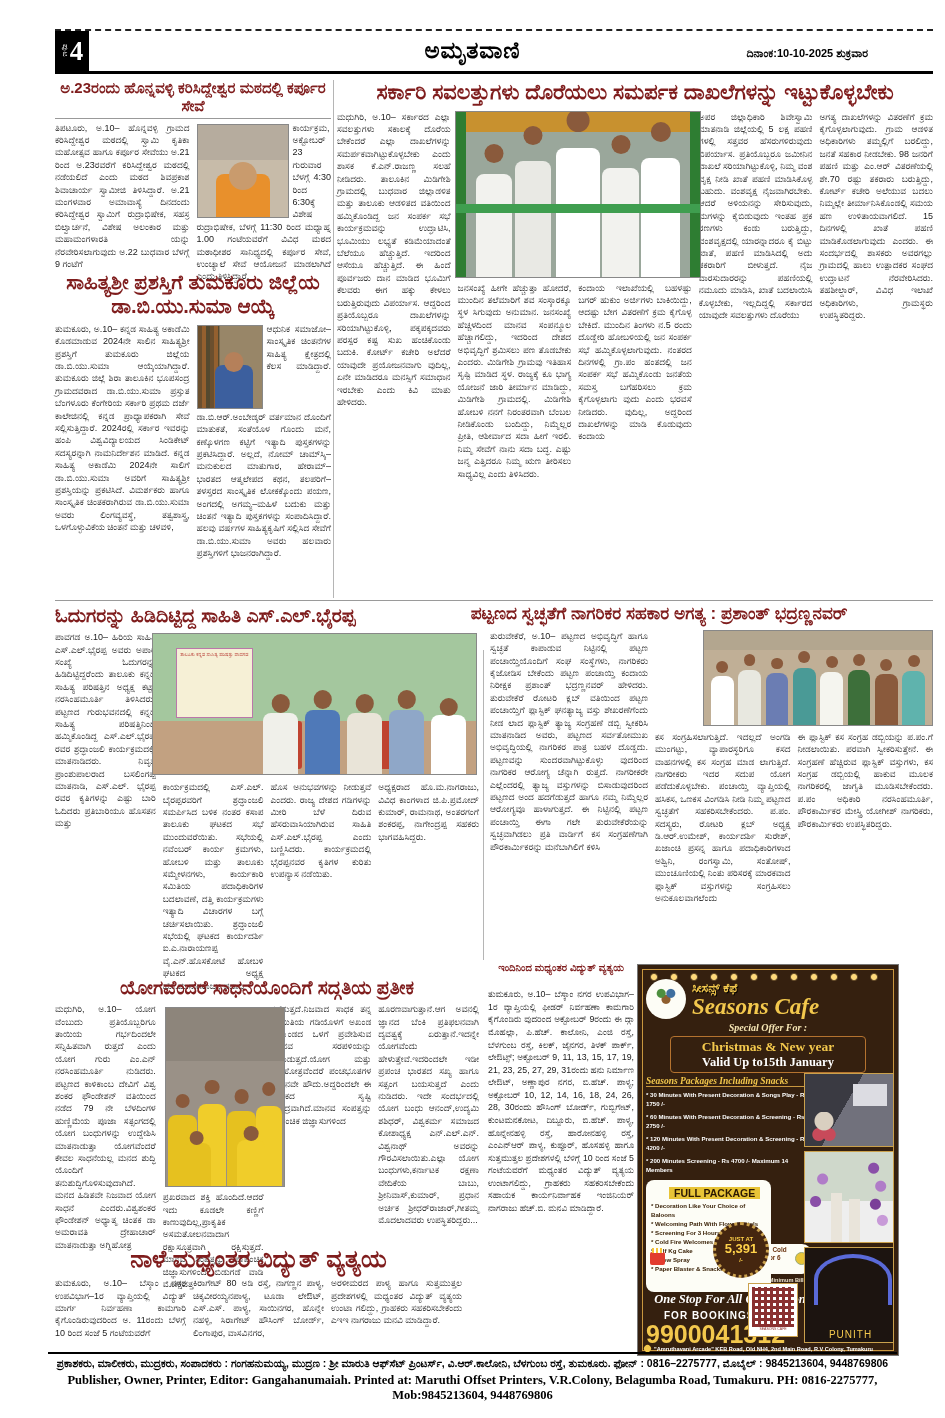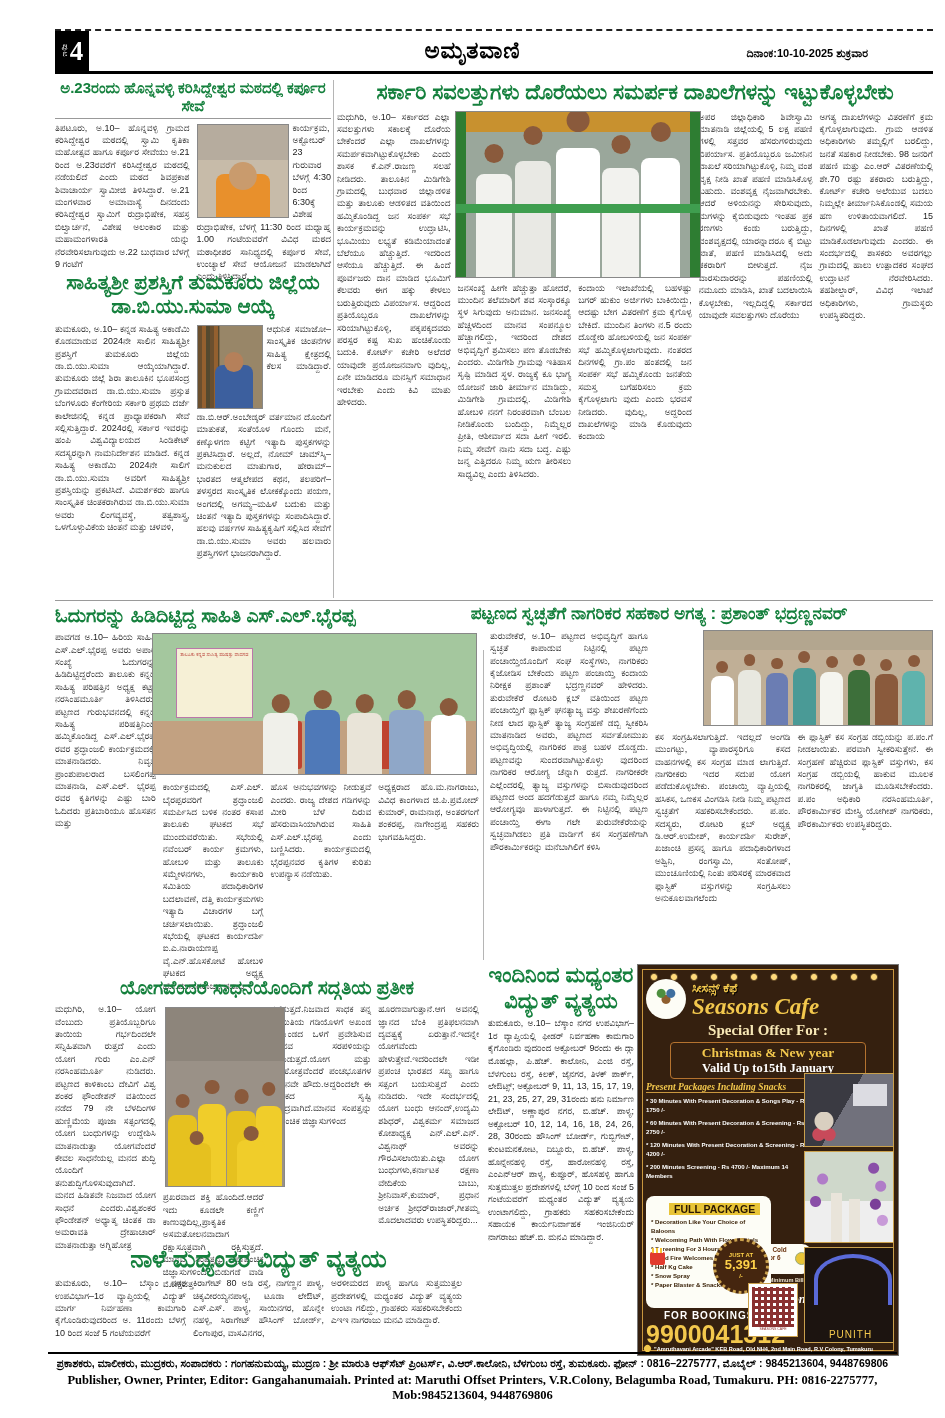--- a/index.html
+++ b/index.html
@@ -9,21 +9,21 @@
 
 .hdr-dash{left:55px;top:29px;width:878px;border-top:2px dashed #222;height:0}
 .pagebox{left:55px;top:31px;width:34px;height:40px;background:#000;color:#fff;display:flex;align-items:center;justify-content:center;gap:1px}
 .pagebox .pl{font-size:8px;line-height:1;writing-mode:vertical-rl;letter-spacing:1px}
 .pagebox .pn{font-family:"Liberation Serif",serif;font-size:27px;font-weight:bold;line-height:1}
 .masthead{left:0;right:0;top:37px;text-align:center;font-size:23px;font-weight:bold;color:#000;letter-spacing:1px}
 .dateline{right:77px;top:47px;font-size:11px;font-weight:bold;color:#000}
 .hdr-rule{left:55px;top:71px;width:878px;height:3px;background:#000}
 
 .art{position:absolute}
-.art h2{font-weight:bold;color:#15803d;line-height:1.22}
+.art h2{font-weight:bold;color:#7f1d1d;line-height:1.22}
 .bd{font-size:9px;line-height:1.38;text-align:justify;color:#1b1b1b}
 .cols{display:flex;gap:7px;position:relative}
 .col{flex:1;min-width:0}
 .rule-v{position:absolute;width:1px;background:#b5b5b5}
 .rule-h{position:absolute;height:1px;background:#9a9a9a}
 
 .photo{position:relative;overflow:hidden;background:#b9b1a4;border:1px solid #888}
 .fg{position:absolute;bottom:0;border-radius:8px 8px 0 0;background:var(--c,#eee)}
 .fg::before{content:"";position:absolute;top:-30%;left:50%;transform:translateX(-50%);width:52%;aspect-ratio:1;border-radius:50%;background:var(--h,#8a5a3c)}
 .ph-swami{background:linear-gradient(180deg,#b6ac9e 0 38%,#c7bba9 38% 100%)}
@@ -41,28 +41,28 @@
 
 .ad{left:637px;top:964px;width:262px;height:392px;background:#35200f;border:1px solid #777;color:#fff;overflow:hidden}
 .ad-frame{position:absolute;inset:4px;border:1px solid #c9973f;pointer-events:none}
 .lights{position:absolute;left:8px;right:8px;top:6px;height:10px;background:radial-gradient(circle at 8px 6px,#ffd97a 0 2.5px,rgba(255,217,122,.25) 3.5px,transparent 4.5px);background-size:20px 10px;background-repeat:repeat-x}
 .ad-inner{position:absolute;inset:8px;display:flex;flex-direction:column;gap:3px}
 .ad-top{display:flex;align-items:center;gap:6px;margin-top:6px}
 .ad-logo{width:40px;height:40px;border-radius:50%;background:#fdfdf6;flex:0 0 auto;position:relative}
 .ad-logo::before{content:"";position:absolute;left:50%;top:45%;transform:translate(-50%,-50%);width:60%;height:60%;background:radial-gradient(circle at 30% 35%,#4d8f3f 0 4px,transparent 5px),radial-gradient(circle at 70% 35%,#3f6f9f 0 4px,transparent 5px),radial-gradient(circle at 50% 60%,#8f5f2f 0 4px,transparent 5px)}
 .ad-kname{font-size:12px;font-weight:bold;color:#f3c84d;text-shadow:1px 1px 0 #000}
 .ad-name{font-family:"Liberation Serif",serif;font-style:italic;font-weight:bold;font-size:23px;color:#f3c84d;line-height:1}
-.ad-offer{font-family:"Liberation Serif",serif;font-weight:bold;font-size:15px;color:#f7e7b5;text-align:center}
+.ad-offer{font-family:"Liberation Serif",serif;font-style:italic;font-weight:bold;font-size:10px;color:#f7e7b5;text-align:center}
 .ad-occ{border:1.5px solid #b5732f;border-radius:4px;padding:2px 4px;text-align:center;width:196px;align-self:center}
 .ad-occ .l1{font-family:"Liberation Serif",serif;font-weight:bold;font-size:13.5px;color:#f3c84d}
 .ad-occ .l2{font-family:"Liberation Serif",serif;font-weight:bold;font-size:12.5px;color:#fff}
 .ad-hourly{font-family:"Liberation Serif",serif;font-style:italic;font-weight:bold;font-size:9.5px;color:#f3c84d;border-bottom:1px solid #c9973f;width:160px}
 .pkg{font-size:6.1px;font-weight:bold;color:#fff;line-height:1.55;width:162px}
 .ad-mid{position:relative;height:112px}
-.fp-box{position:absolute;left:0;top:12px;width:125px;height:112px;background:#fdfdf6;border-radius:8px;padding:3px 5px;color:#3a2208}
+.fp-box{position:absolute;left:0;top:2px;width:125px;height:112px;background:#fdfdf6;border-radius:8px;padding:3px 5px;color:#3a2208}
 .fp-title{display:inline-block;background:#e8c437;color:#2b1802;font-weight:bold;font-size:10.5px;padding:0 5px;margin:1px 0 2px 18px}
 .fp-it{font-size:6.1px;font-weight:bold;line-height:1.5}
 .burst{position:absolute;right:2px;bottom:14px;width:56px;height:56px;border-radius:50%;background:#45260f;border:3px dotted #caa14d;color:#ffd24a;display:flex;flex-direction:column;align-items:center;justify-content:center;line-height:1.1}
 .burst .ja{font-size:6px;font-weight:bold}
 .burst .pr{font-size:13px;font-weight:bold}
 .ad-strip{position:absolute;right:4px;top:108px;width:90px;display:flex;flex-direction:column;gap:4px}
 .ad-img{border:1px solid #caa14d;position:relative;overflow:hidden}
 .ad-img.room{height:74px;background:linear-gradient(120deg,#3a3a42 0 45%,#71717c 45% 100%)}
 .ad-img.room::after{content:"";position:absolute;right:6px;top:10px;width:34px;height:22px;background:#dcdce2}
 .ad-img.room::before{content:"";position:absolute;left:6px;bottom:4px;width:26px;height:30px;background:radial-gradient(circle at 50% 30%,#d9cfc0 0 9px,transparent 10px),radial-gradient(circle at 30% 75%,#c84a5a 0 6px,transparent 7px),radial-gradient(circle at 70% 75%,#c84a5a 0 6px,transparent 7px)}
@@ -110,21 +110,21 @@
 #artE .photoE{position:absolute;left:213px;top:0;width:230px;height:96px}
 #artE .c1{flex:0 0 158px}
 #artE .pt{padding-top:101px}
 #artF{left:55px;top:976px;width:424px}
 #artF h2{font-size:19px;text-align:center}
 #artF .photoF{position:absolute;left:110px;top:4px;width:120px;height:180px}
 #artF .pt{padding-top:188px}
 #artG{left:55px;top:1244px;width:407px}
 #artG h2{font-size:24px;text-align:center;margin-bottom:4px}
 #artH{left:488px;top:962px;width:146px}
-#artH h2{font-size:21px;text-align:center;margin-bottom:4px}
+#artH h2{font-size:10px;text-align:center;margin-bottom:14px}
 #artH .bd{font-size:8.8px;line-height:1.43}
 .float-photo{float:left;margin:2px 4px 2px 0}
 </style>
 </head>
 <body>
 
 <div class="abs hdr-dash"></div>
 <div class="abs pagebox">
   <span class="pl">ಪುಟ</span>
   <span class="pn">4</span>
@@ -268,21 +268,21 @@
       <div>
         <div class="ad-kname">ಸೀಸನ್ಸ್ ಕೆಫೆ</div>
         <div class="ad-name">Seasons Cafe</div>
       </div>
     </div>
     <div class="ad-offer">Special Offer For :</div>
     <div class="ad-occ">
       <div class="l1">Christmas &amp; New year</div>
       <div class="l2">Valid Up to15th January</div>
     </div>
-    <div class="ad-hourly">Present Packages Including Snacks</div>
+    <div class="ad-hourly">Seasons Packages Including Snacks</div>
     <div class="pkg">* 30 Minutes With Present Decoration &amp; Songs Play -  Rs 1750 /-</div>
     <div class="pkg">* 60 Minutes With Present Decoration &amp; Screening -  Rs 2750 /-</div>
     <div class="pkg">* 120 Minutes With Present Decoration &amp; Screening -  Rs 4200 /-</div>
     <div class="pkg">* 200 Minutes  Screening -  Rs 4700 /- Maximum 14 Members</div>
     <div class="ad-mid">
       <div class="fp-box">
         <span class="fp-title">FULL PACKAGE</span>
         <div class="fp-it">* Decoration Like Your Choice of Baloons</div>
         <div class="fp-it">* Welcoming Path With Flower Petals</div>
         <div class="fp-it">* Screening For 3 Hours</div>

